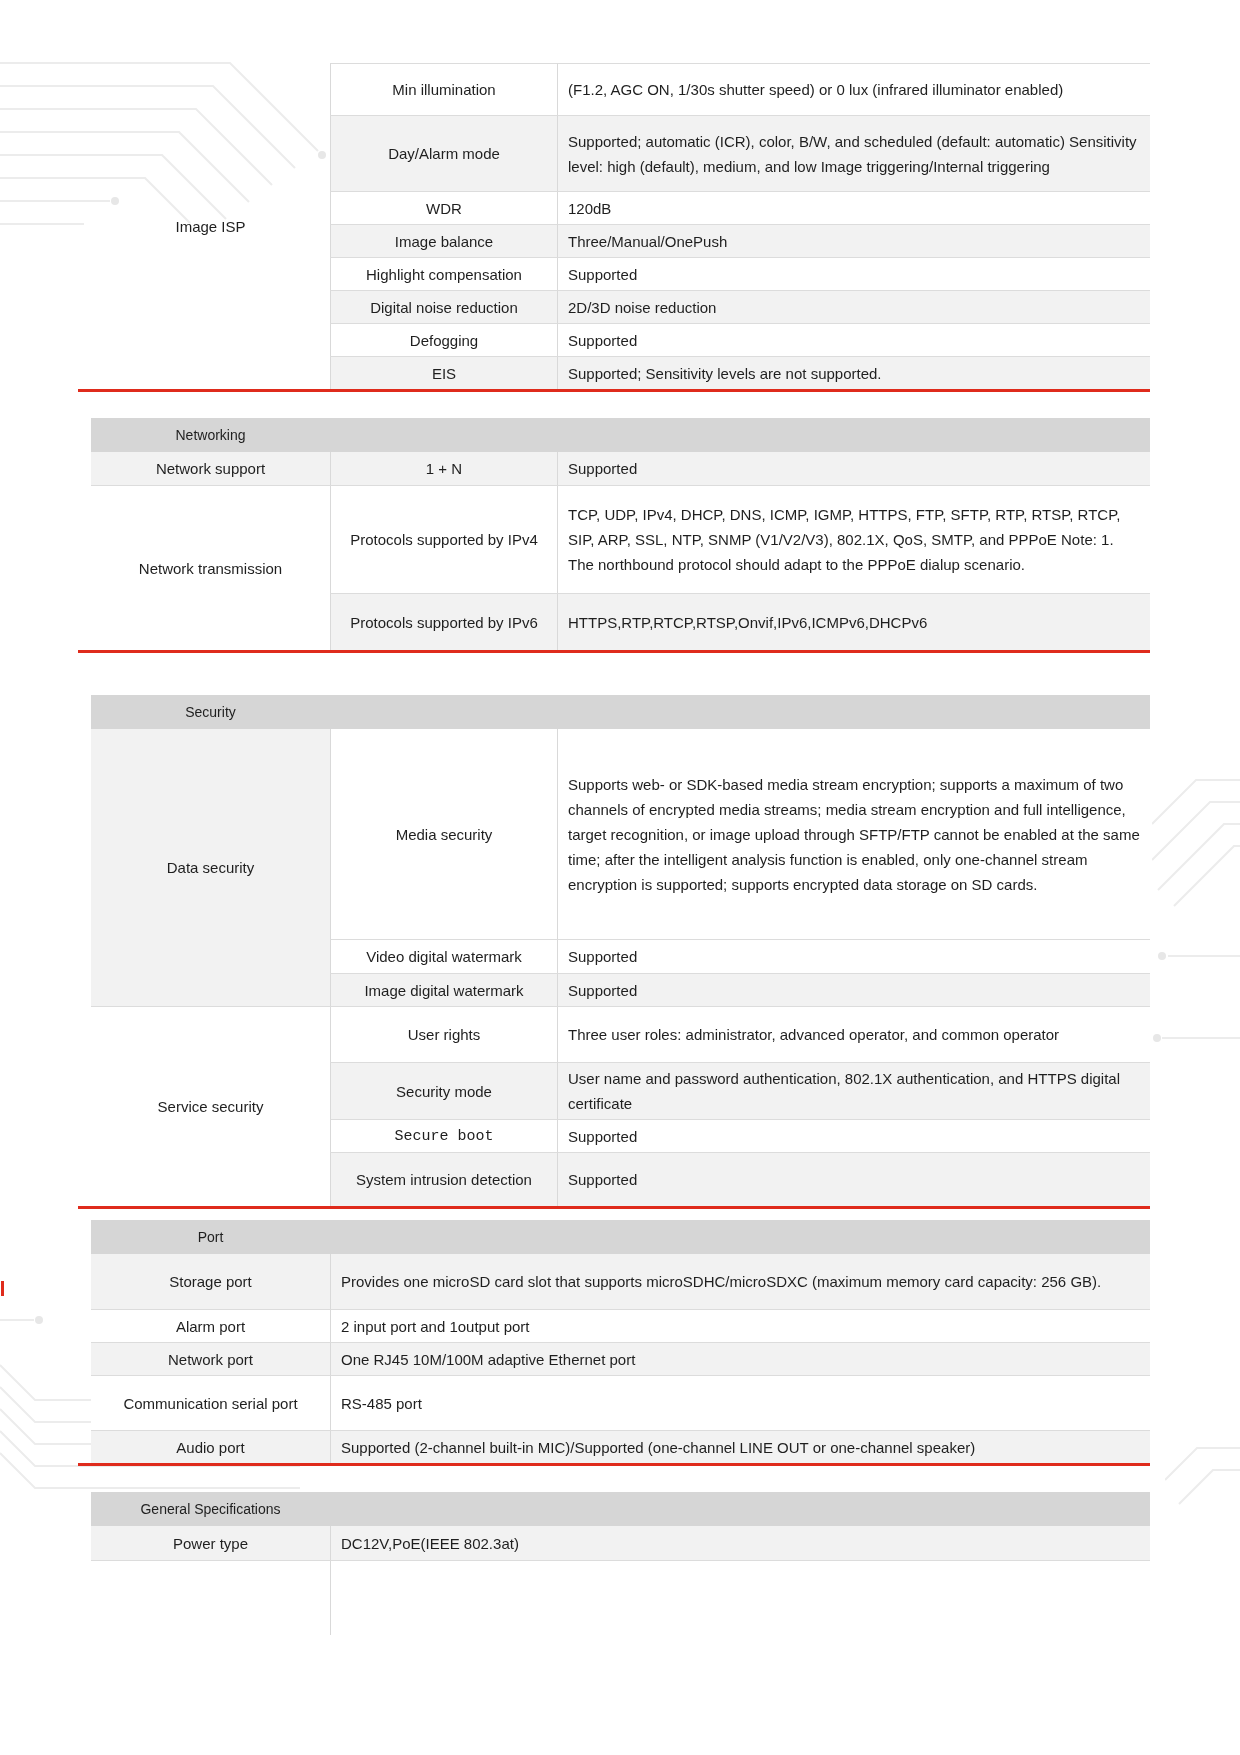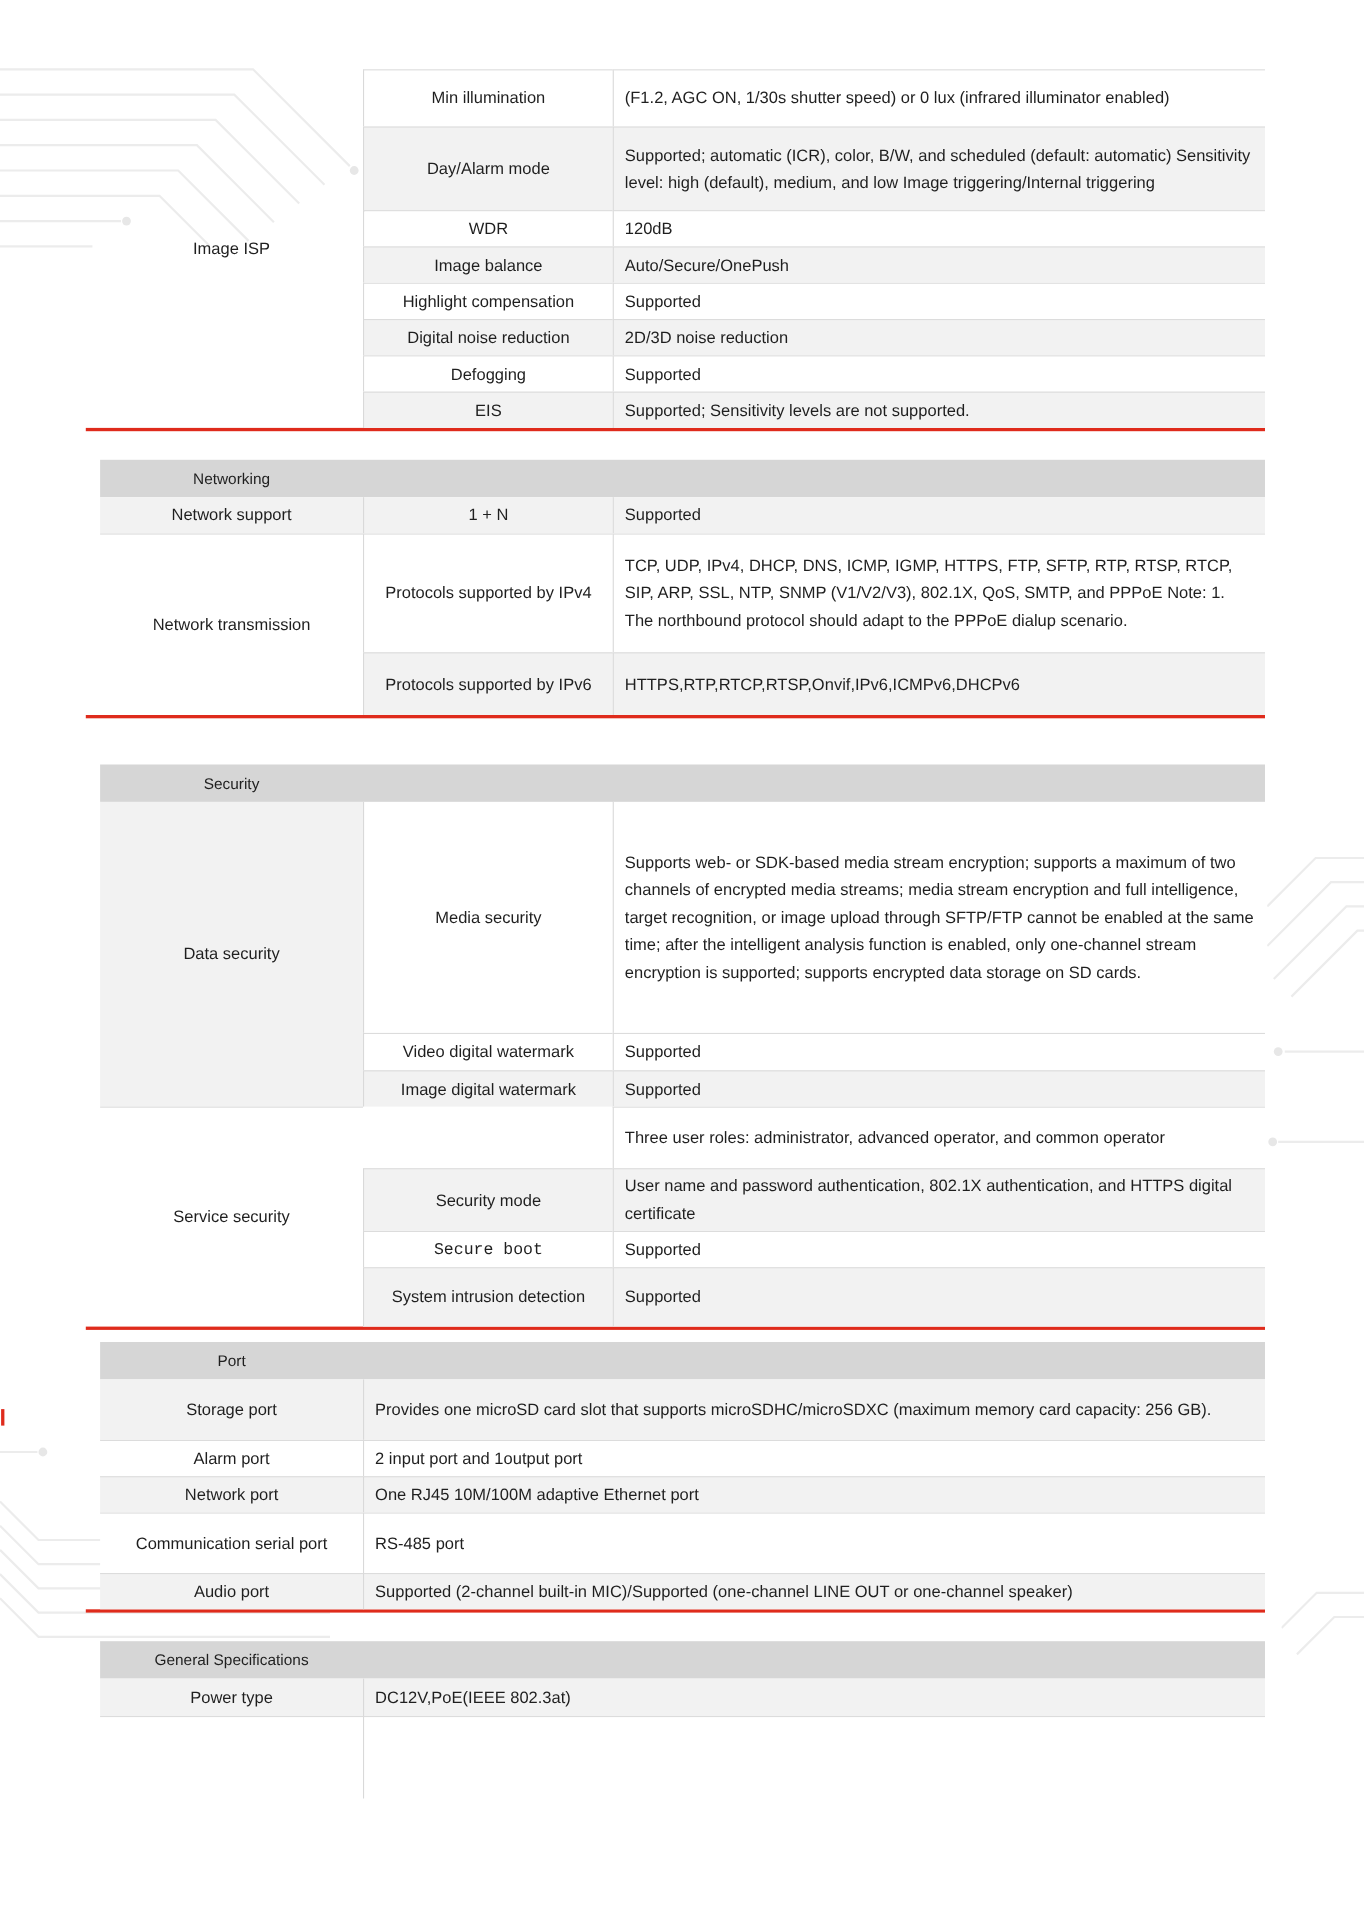--- a/index.html
+++ b/index.html
@@ -82,21 +82,21 @@
       <section class="spec-section" style="top: 63px;">
         <div class="grid cols3">
           <div class="cell group bg-t" style="grid-area: 1 / 1 / span 8;">Image ISP</div>
           <div class="cell label bg-w bt bl" style="grid-area: 1 / 2; min-height: 52px;">Min illumination</div>
           <div class="cell value bg-w bt bl" style="grid-area: 1 / 3; min-height: 52px;">(F1.2, AGC ON, 1/30s shutter speed) or 0 lux (infrared illuminator enabled)</div>
           <div class="cell label bg-g bt bl" style="grid-area: 2 / 2; min-height: 76px;">Day/Alarm mode</div>
           <div class="cell value bg-g bt bl" style="grid-area: 2 / 3; min-height: 76px;">Supported; automatic (ICR), color, B/W, and scheduled (default: automatic) Sensitivity level: high (default), medium, and low Image triggering/Internal triggering</div>
           <div class="cell label bg-w bt bl" style="grid-area: 3 / 2; min-height: 33px;">WDR</div>
           <div class="cell value bg-w bt bl" style="grid-area: 3 / 3; min-height: 33px;">120dB</div>
           <div class="cell label bg-g bt bl" style="grid-area: 4 / 2; min-height: 33px;">Image balance</div>
-          <div class="cell value bg-g bt bl" style="grid-area: 4 / 3; min-height: 33px;">Auto/Secure/OnePush</div>
+          <div class="cell value bg-g bt bl" style="grid-area: 4 / 3; min-height: 33px;">Three/Manual/OnePush</div>
           <div class="cell label bg-w bt bl" style="grid-area: 5 / 2; min-height: 33px;">Highlight compensation</div>
           <div class="cell value bg-w bt bl" style="grid-area: 5 / 3; min-height: 33px;">Supported</div>
           <div class="cell label bg-g bt bl" style="grid-area: 6 / 2; min-height: 33px;">Digital noise reduction</div>
           <div class="cell value bg-g bt bl" style="grid-area: 6 / 3; min-height: 33px;">2D/3D noise reduction</div>
           <div class="cell label bg-w bt bl" style="grid-area: 7 / 2; min-height: 33px;">Defogging</div>
           <div class="cell value bg-w bt bl" style="grid-area: 7 / 3; min-height: 33px;">Supported</div>
           <div class="cell label bg-g bt bl" style="grid-area: 8 / 2; min-height: 33px;">EIS</div>
           <div class="cell value bg-g bt bl" style="grid-area: 8 / 3; min-height: 33px;">Supported; Sensitivity levels are not supported.</div>
         </div>
         <div class="redline"></div>
@@ -123,20 +123,21 @@
         </div>
         <div class="grid cols3">
           <div class="cell group bg-g" style="grid-area: 1 / 1 / span 3;">Data security</div>
           <div class="cell label bg-w bl" style="grid-area: 1 / 2; min-height: 210px;">Media security</div>
           <div class="cell value bg-w bl" style="grid-area: 1 / 3; min-height: 210px;">Supports web- or SDK-based media stream encryption; supports a maximum of two channels of encrypted media streams; media stream encryption and full intelligence, target recognition, or image upload through SFTP/FTP cannot be enabled at the same time; after the intelligent analysis function is enabled, only one-channel stream encryption is supported; supports encrypted data storage on SD cards.</div>
           <div class="cell label bg-w bt bl" style="grid-area: 2 / 2; min-height: 34px;">Video digital watermark</div>
           <div class="cell value bg-w bt bl" style="grid-area: 2 / 3; min-height: 34px;">Supported</div>
           <div class="cell label bg-g bt bl" style="grid-area: 3 / 2; min-height: 33px;">Image digital watermark</div>
           <div class="cell value bg-g bt bl" style="grid-area: 3 / 3; min-height: 33px;">Supported</div>
           <div class="cell group bg-t bt" style="grid-area: 4 / 1 / span 4;">Service security</div>
+          <div class="cell label bg-w bt bl" style="grid-area: 4 / 2; min-height: 56px;">User rights</div>
           <div class="cell value bg-w bt bl" style="grid-area: 4 / 3; min-height: 56px;">Three user roles: administrator, advanced operator, and common operator</div>
           <div class="cell label bg-g bt bl" style="grid-area: 5 / 2; min-height: 56px;">Security mode</div>
           <div class="cell value bg-g bt bl" style="grid-area: 5 / 3; min-height: 56px;">User name and password authentication, 802.1X authentication, and HTTPS digital certificate</div>
           <div class="cell label bg-w bt bl" style="grid-area: 6 / 2; min-height: 33px; font-family: Liberation Mono, monospace;">Secure boot</div>
           <div class="cell value bg-w bt bl" style="grid-area: 6 / 3; min-height: 33px;">Supported</div>
           <div class="cell label bg-g bt bl" style="grid-area: 7 / 2; min-height: 54px;">System intrusion detection</div>
           <div class="cell value bg-g bt bl" style="grid-area: 7 / 3; min-height: 54px;">Supported</div>
         </div>
         <div class="redline"></div>
       </section>

